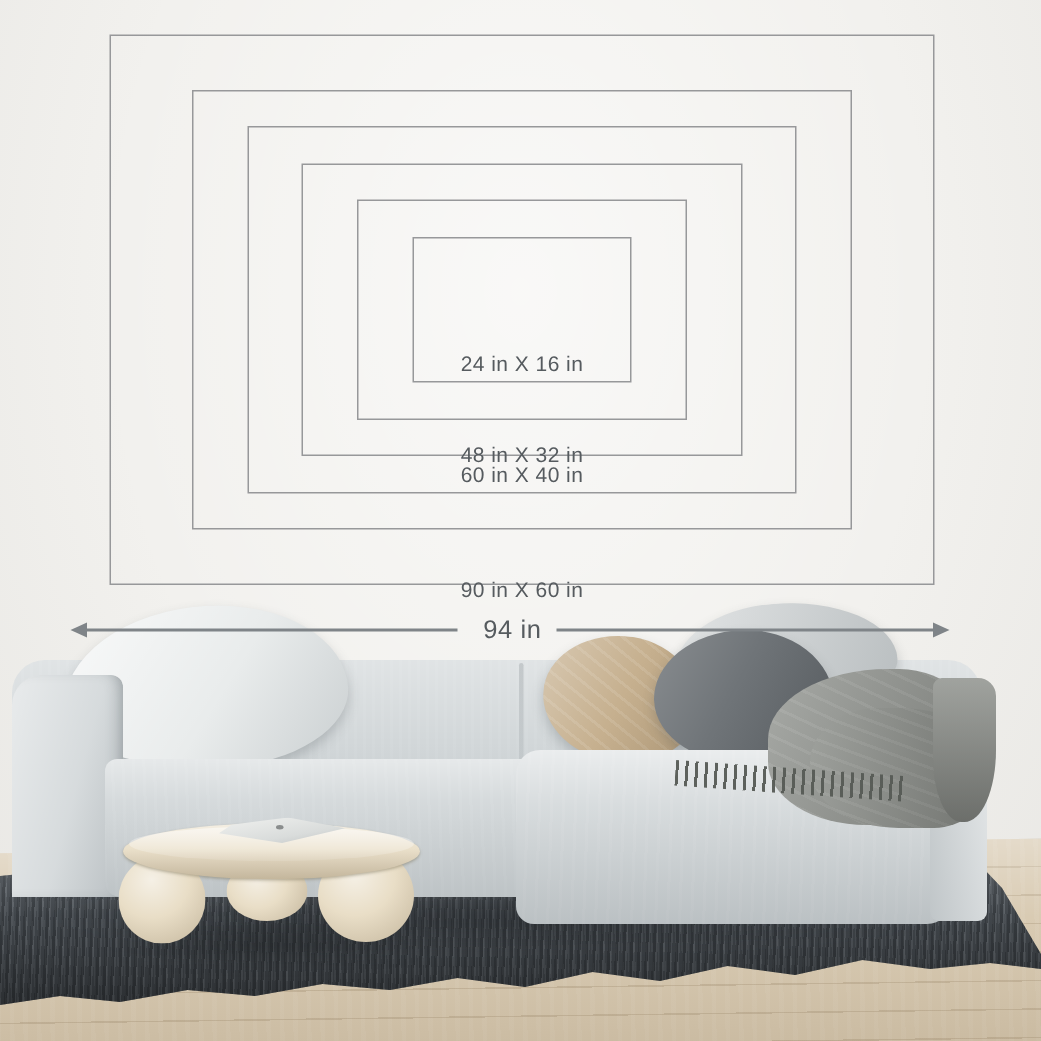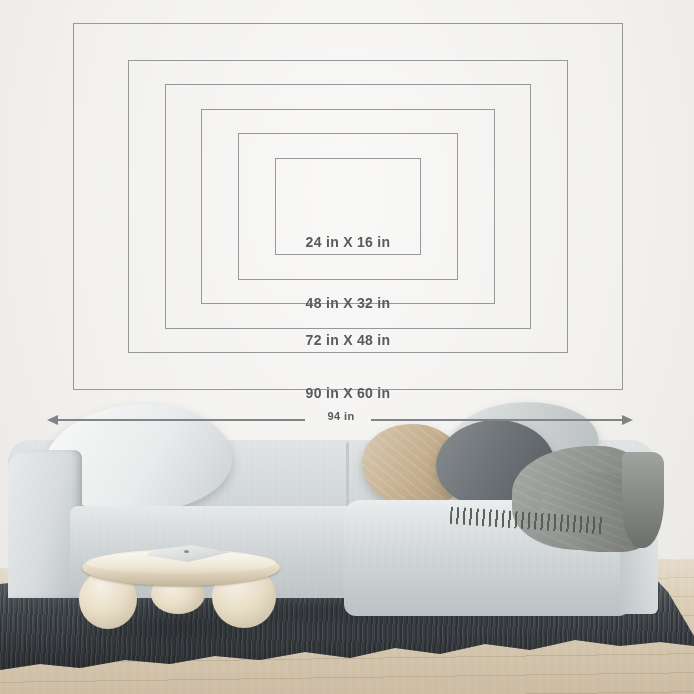--- a/index.html
+++ b/index.html
@@ -1,17 +1,17 @@
 <!DOCTYPE html>
 <html style="--frame-line: #97989a; --label-text: #565b5f; --arrow: #7f8488; --wall: #f2f1ee; --floor: #d9cbb3; --rug: #41464b; --sofa: #d2d7d9; --table: #e9dec7; --throw: #8e918c; --pillow-white: #e9ecec; --pillow-lgray: #d0d4d5; --pillow-beige: #c6b08f; --pillow-dgray: #6f7478;"><head>
 <meta charset="utf-8">
 <style>
   html,body { margin:0; padding:0; background:#ffffff; font-family:"Liberation Sans","DejaVu Sans",sans-serif; }
   .stage { position:relative; width:694px; height:694px; margin:0 auto; overflow:hidden;
-           background-color:var(--wall,#f2f1ee);font-weight:bold; }
+           background-color:var(--wall,#f2f1ee); }
   .stage * { position:absolute; box-sizing:border-box; }
 
   
   .wall { left:0; top:0; width:694px; height:694px;
           background-color:var(--wall,#f2f1ee);
           background-image:radial-gradient(ellipse at 50% 28%, rgba(255,255,255,.55) 0%, rgba(255,255,255,0) 55%, rgba(160,158,150,.12) 100%); }
 
   
   .floor { left:-12px; top:564px; width:718px; height:150px; transform:rotate(-0.8deg);
            background-color:var(--floor,#d9cbb3);
@@ -115,21 +115,21 @@
   .size-label { height:18px; line-height:18px; text-align:center; font-size:14px; letter-spacing:.3px;
                 color:var(--label-text,#565b5f); }
   .dim-arrow { left:47px; top:412px; width:586px; height:16px; }
   .dim-arrow .seg { position:absolute; top:7px; height:2px; background:var(--arrow,#7f8488); }
   .dim-arrow .seg-l { left:9px; width:calc(50% - 44px); }
   .dim-arrow .seg-r { right:9px; width:calc(50% - 40px); }
   .dim-arrow .head { position:absolute; top:3px; width:0; height:0;
                      border-top:5px solid transparent; border-bottom:5px solid transparent; }
   .dim-arrow .head-l { left:0; border-right:11px solid var(--arrow,#7f8488); }
   .dim-arrow .head-r { right:0; border-left:11px solid var(--arrow,#7f8488); }
-  .dim-label { left:50%; top:-2px; transform:translateX(-46%); font-size:11px; letter-spacing:.4px;
+  .dim-label { left:50%; top:-2px; transform:translateX(-46%); font-size:17px; letter-spacing:.4px;
                color:var(--label-text,#565b5f); white-space:nowrap;text-align:center; }
 </style>
 </head>
 <body>
 
 <div class="stage">
   <div class="wall"></div>
   <div class="floor"></div>
   <div class="rug"></div>
 
@@ -161,22 +161,22 @@
   <div class="notebook"></div>
   <div class="notebook-dot"></div>
 
   <div id="size-frames" style="left:0;top:0;width:694px;height:694px;">
       <div class="size-frame" style="left: 274.68px; top: 157.62px; width: 146.64px; height: 97.76px;"></div>
       <div class="size-label" style="left: 268px; top: 233.38px; width: 160px;">24 in X 16 in</div>
       <div class="size-frame" style="left: 238.02px; top: 133.18px; width: 219.96px; height: 146.64px;"></div>
       <div class="size-frame" style="left: 201.36px; top: 108.74px; width: 293.28px; height: 195.52px;"></div>
       <div class="size-label" style="left: 268px; top: 282.26px; width: 160px; margin-top: 12px;">48 in X 32 in</div>
       <div class="size-frame" style="left: 164.7px; top: 84.3px; width: 366.6px; height: 244.4px;"></div>
+      <div class="size-label" style="left: 268px; top: 306.7px; width: 160px;">60 in X 40 in</div>
       <div class="size-frame" style="left: 128.04px; top: 59.86px; width: 439.92px; height: 293.28px;"></div>
-      <div class="size-label" style="left: 268px; top: 331.14px; width: 160px;">72 in X 48 in</div>
       <div class="size-frame" style="left: 73.05px; top: 23.2px; width: 549.9px; height: 366.6px;"></div>
       <div class="size-label" style="left: 268px; top: 367.8px; width: 160px; margin-top: 16px;">90 in X 60 in</div>
     </div>
 
   <div class="dim-arrow">
     <span class="head head-l"></span>
     <span class="seg seg-l"></span>
     <span class="dim-label">94 in</span>
     <span class="seg seg-r"></span>
     <span class="head head-r"></span>

